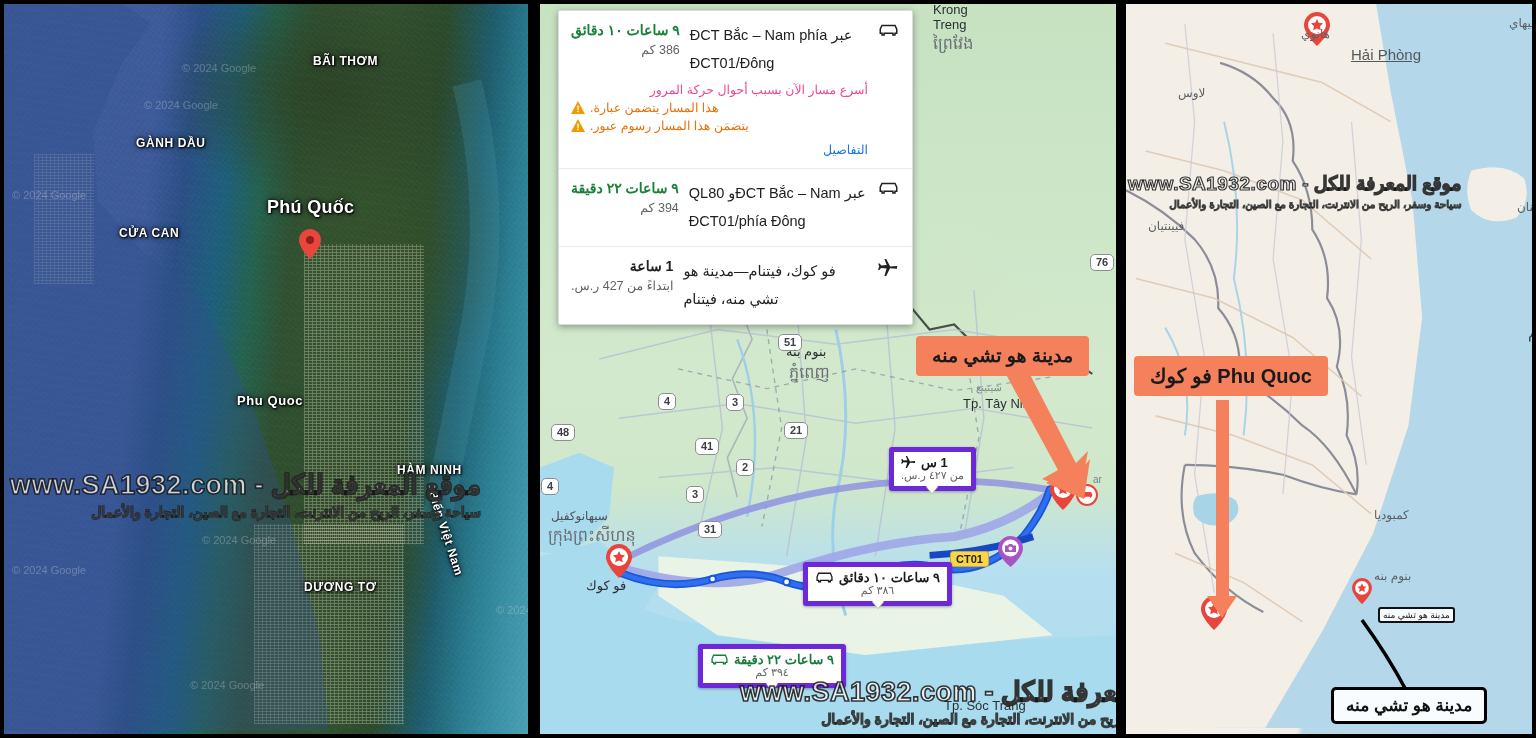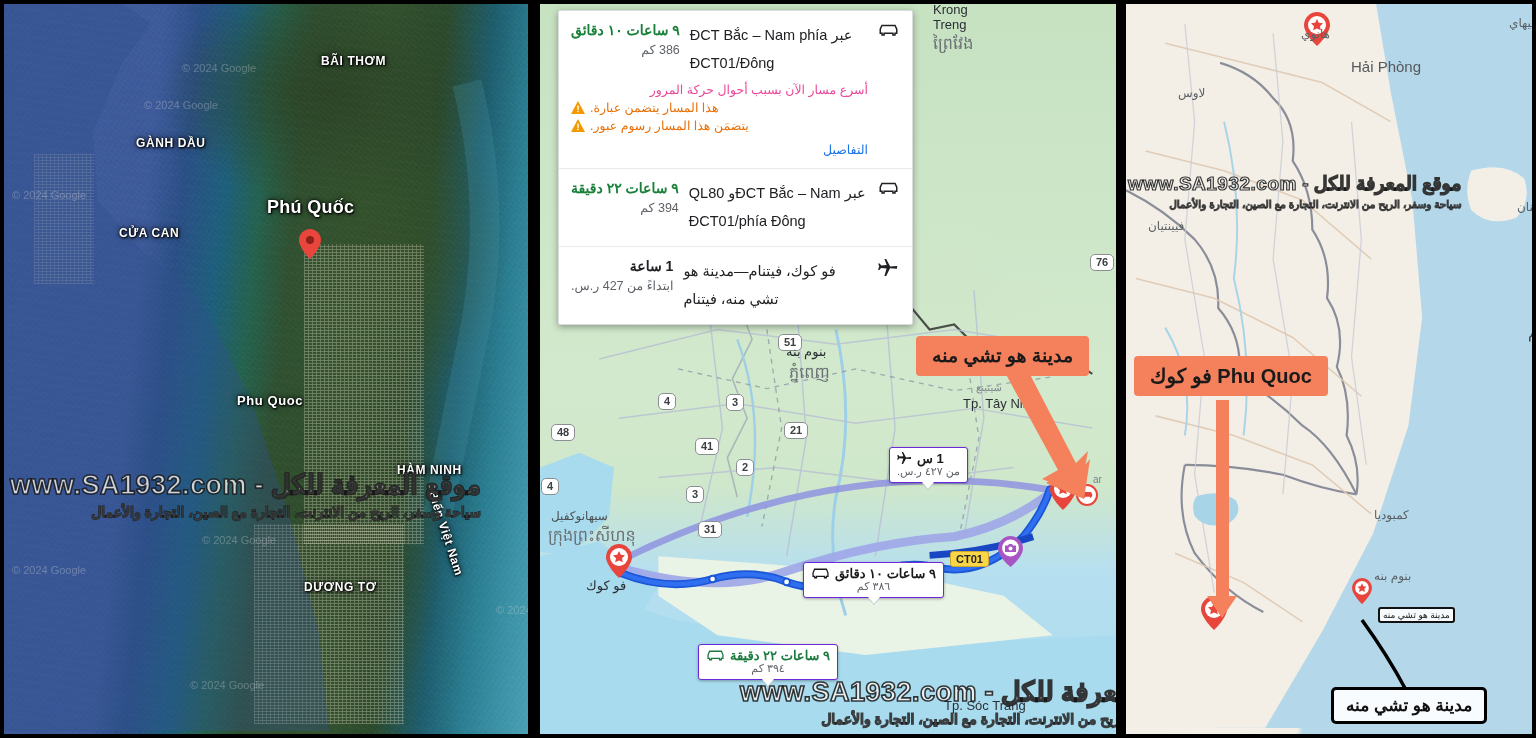--- a/index.html
+++ b/index.html
@@ -77,21 +77,21 @@
   .mid-label.kh { color:#6a7075; font-size:16px; }
   .mid-label.sm { font-size:10px; color:#7d8388; }
   .ct01 {
     position:absolute; background:#f9d548; border:1px solid #c9a92e;
     border-radius:3px; font-size:11px; font-weight:700; color:#222;
     padding:1px 5px;
   }
 
   
   .callout {
-    position:absolute; background:#fff; border:1px solid #6d28d9;
+    position:absolute; background:#fff; border:5px solid #6d28d9;
     border-radius:3px; box-shadow:0 1px 3px rgba(0,0,0,.32);
     padding:3px 7px 4px; white-space:nowrap; direction:rtl;
   }
   .callout .line1 { font-size:13px; font-weight:700; color:#1a1a1a; display:flex; align-items:center; gap:5px; justify-content:flex-end;}
   .callout .line2 { font-size:11px; color:#5f6368; text-align:center; margin-top:-1px;}
   .callout.green .line1 { color:#1b7a3e; }
   .callout::after {
     content:""; position:absolute; left:50%; margin-left:-6px; bottom:-7px;
     border-left:6px solid transparent; border-right:6px solid transparent;
     border-top:7px solid #fff; filter: drop-shadow(0 1px 0 #b7bcc0);
@@ -191,21 +191,21 @@
       <path d="M470 80 Q500 200 480 320 Q460 420 440 520" stroke="rgba(70,150,170,.25)" stroke-width="30" fill="none"></path>
     </svg>
 
     <div class="sat-pin" style="left:295px;top:225px;">
       <svg viewBox="0 0 22 30" width="22" height="30">
         <path d="M11 0C5 0 0 5 0 11c0 8 11 19 11 19s11-11 11-19C22 5 17 0 11 0z" fill="#e8453c"></path>
         <circle cx="11" cy="11" r="4" fill="#8f1f19"></circle>
       </svg>
     </div>
 
-    <div class="sat-label" style="left:317px;top:50px;">BÃI THƠM</div>
+    <div class="sat-label" style="left:309px;top:50px;">BÃI THƠM</div>
     <div class="sat-label" style="left:108px;top:132px;margin-left:24px;">GÀNH DẦU</div>
     <div class="sat-label" style="left:115px;top:222px;">CỬA CAN</div>
     <div class="sat-label big" style="left:263px;top:193px;">Phú Quốc</div>
     <div class="sat-label mixed" style="left:233px;top:389px;">Phu Quoc</div>
     <div class="sat-label" style="left:393px;top:459px;">HÀM NINH</div>
     <div class="sat-label" style="left:300px;top:576px;">DƯƠNG TƠ</div>
     <div class="sat-label rot" style="left:435px;top:485px;">Biển Việt Nam</div>
 
     <div class="gcopy" style="left:178px;top:58px;">© 2024 Google</div>
     <div class="gcopy" style="left:140px;top:95px;">© 2024 Google</div>
@@ -512,21 +512,21 @@
     </div>
     <div class="starpin sm" style="left:226px;top:574px;">
       <svg viewBox="0 0 26 34" width="20" height="26">
         <path d="M13 0C6 0 0 6 0 13c0 9 13 21 13 21s13-12 13-21C26 6 20 0 13 0z" fill="#e8453c"></path>
         <circle cx="13" cy="13" r="9" fill="#fff"></circle>
         <path d="M13 7l1.8 3.8 4.2.5-3 2.9.8 4.1L13 16.4 9.2 18.3l.8-4.1-3-2.9 4.2-.5z" fill="#e8453c"></path>
       </svg>
     </div>
 
     <div class="ov-label" style="left:175px;top:23px;">هانوي</div>
-    <div class="ov-label lat" style="left:225px;top:54px;">Hải Phòng</div>
+    <div class="ov-label lat" style="left:225px;top:42px;text-decoration:underline;">Hải Phòng</div>
     <div class="ov-label" style="left:383px;top:12px;">بيهاي</div>
     <div class="ov-label" style="left:52px;top:82px;">لاوس</div>
     <div class="ov-label" style="left:22px;top:215px;">فيينتيان</div>
     <div class="ov-label" style="left:391px;top:196px;">هاينان</div>
     <div class="ov-label big" style="left:402px;top:320px;">فيتنام</div>
     <div class="ov-label" style="left:248px;top:504px;">كمبوديا</div>
     <div class="ov-label" style="left:248px;top:565px;">بنوم بنه</div>
 
     <div class="annot" style="left:8px;top:352px;font-size:20px;">Phu Quoc فو كوك</div>
     <div class="annot-stem" style="left:90px;top:396px;width:13px;height:204px;"></div>

